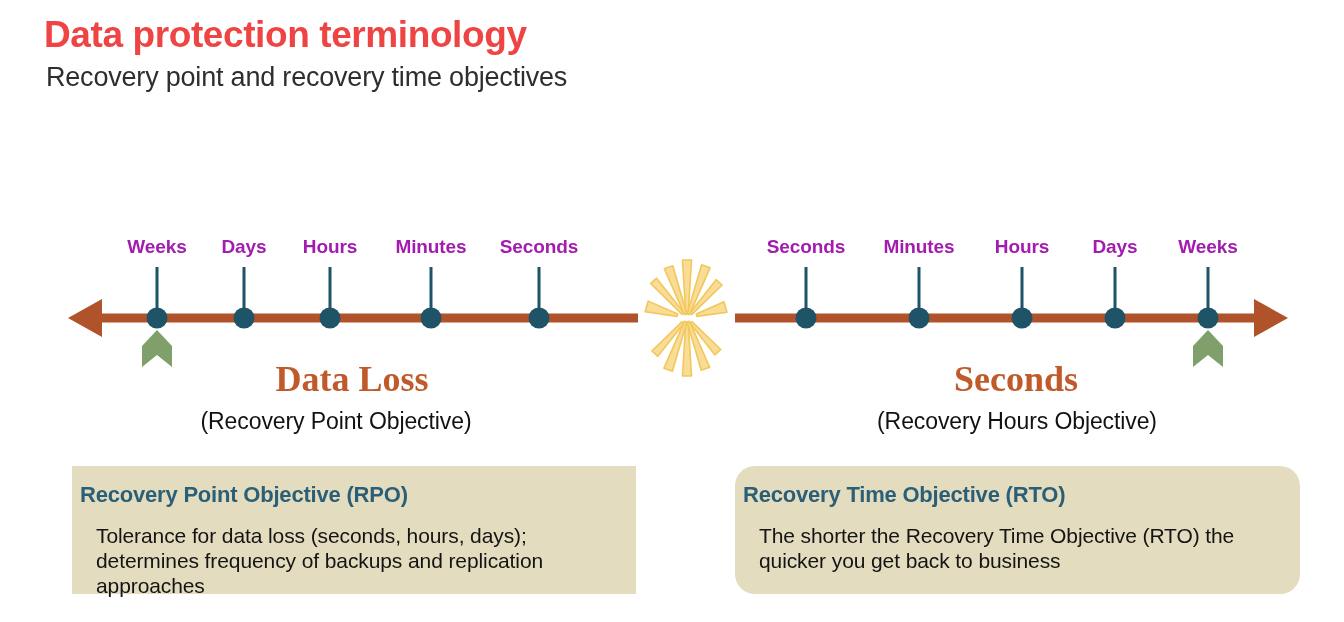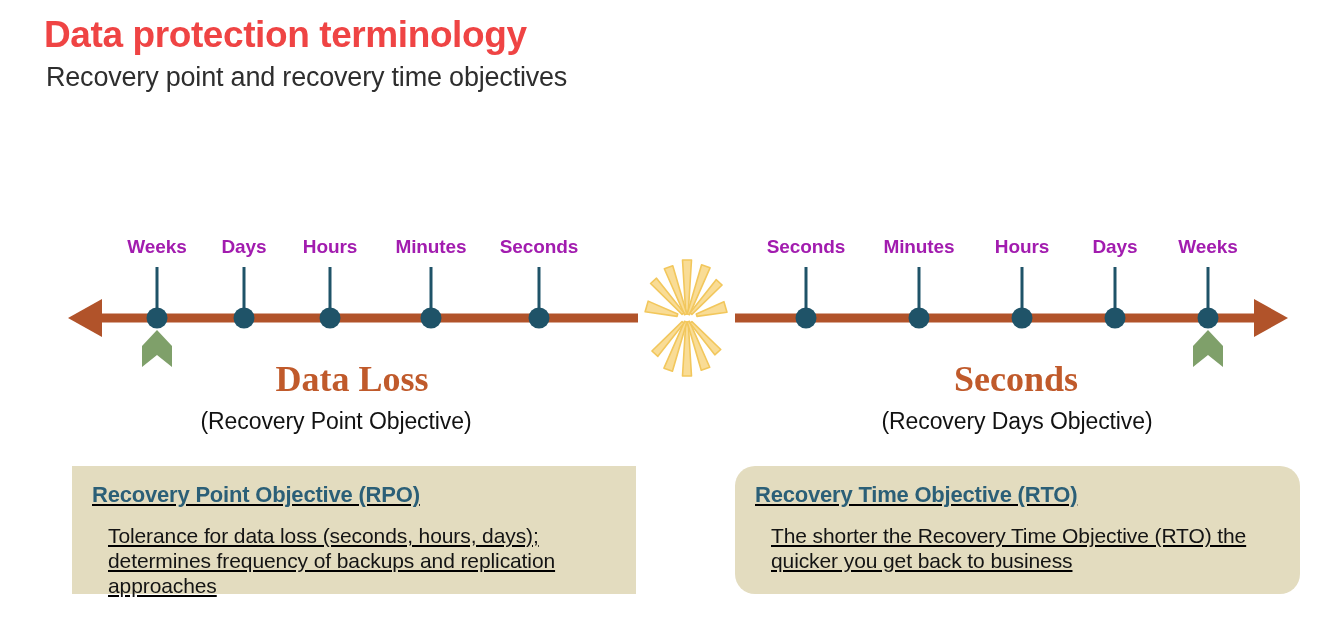--- a/index.html
+++ b/index.html
@@ -84,22 +84,21 @@
     transform: translateX(-50%);
     top: 408px;
     letter-spacing: -0.1px;
   }
 
   
   .info-box {
     position: absolute;
     background: #e3dcbf;
     box-sizing: border-box;
-    padding: 16px 20px 14px 20px;
-    text-decoration: underline;
+    padding: 16px 20px 14px 8px;
   }
   .info-box h3 {
     margin: 0 0 9px 0;
     font-size: 22px;
     font-weight: bold;
     color: #2b5f77;
     letter-spacing: -0.2px;
     white-space: nowrap;
   }
   .info-box p {
@@ -181,21 +180,21 @@
       <div class="tick-label" style="left: 919px;">Minutes</div>
       <div class="tick-label" style="left: 1022px;">Hours</div>
       <div class="tick-label" style="left: 1115px;">Days</div>
       <div class="tick-label" style="left: 1208px;">Weeks</div>
     </div>
 
   <div class="big-caption" id="caption-0" style="left:352px;">Data Loss</div>
   <div class="sub-caption" id="subcaption-0" style="left:336px;">(Recovery Point Objective)</div>
 
   <div class="big-caption" id="caption-1" style="left:1016px;">Seconds</div>
-  <div class="sub-caption" id="subcaption-1" style="left:1017px;">(Recovery Days Objective)</div>
+  <div class="sub-caption" id="subcaption-1" style="left:1017px;">(Recovery Hours Objective)</div>
 
   <div class="info-box" id="rpo-box">
     <h3>Recovery Point Objective (RPO)</h3>
     <p>Tolerance for data loss (seconds, hours, days); determines frequency of backups and replication approaches</p>
   </div>
 
   <div class="info-box" id="rto-box">
     <h3>Recovery Time Objective (RTO)</h3>
     <p>The shorter the Recovery Time Objective (RTO) the quicker you get back to business</p>
   </div>

